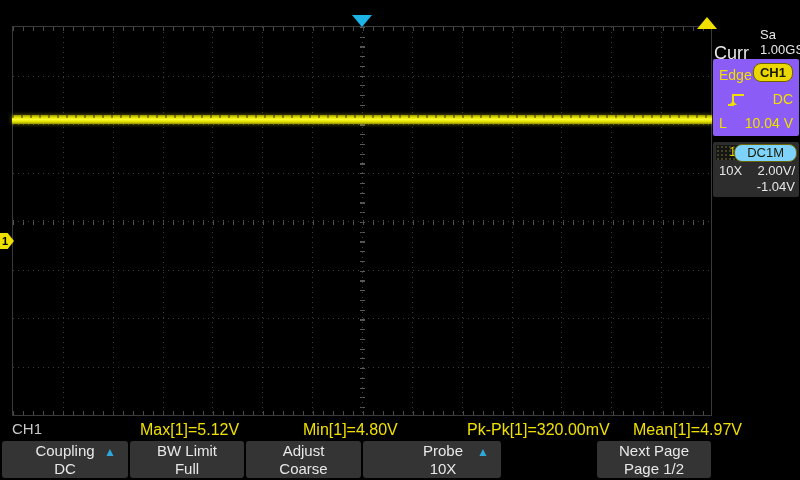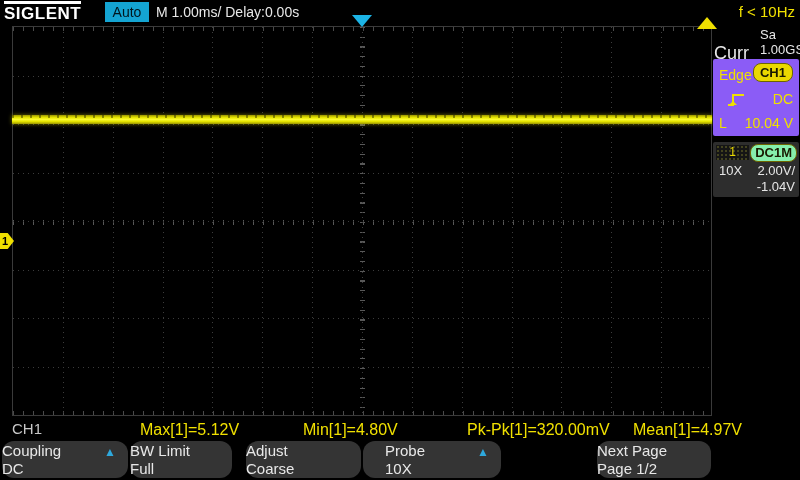--- a/index.html
+++ b/index.html
@@ -57,48 +57,42 @@
   .trig-row .rt{position:absolute;right:0;top:0;}
   .src-badge{position:absolute;right:0;top:-2px;background:#ead800;color:#1a1a00;font-weight:bold;
          font-size:13px;border-radius:8px;padding:0 6px;line-height:17px;border:1px solid #6d6400;}
   .lvl-l{position:absolute;left:0;top:0;}
   
   .ch-box{position:absolute;left:713px;top:142px;width:86px;height:55px;background:#2d2d2d;
          border-radius:2px;color:#e6e6e6;font-size:13px;}
   .ch1-badge{position:absolute;left:3px;top:3px;width:33px;height:15px;background:#151515;
          color:#e8d800;text-align:center;line-height:15px;font-size:12px;
          background-image:radial-gradient(#43431f 25%,transparent 26%);background-size:4px 4px;}
-  .dc1m-badge{position:absolute;right:2px;top:2px;background:#86efac;color:#1a1a00;font-weight:bold;
-         font-size:13px;border-radius:8px;padding:0 4px;line-height:16px;border:1px solid #6d6400;}
+  .dc1m-badge{position:absolute;right:2px;top:2px;background:#7dd3fc;color:#1a1a00;font-weight:normal;
+         font-size:13px;border-radius:8px;padding:0 12px;line-height:16px;border:1px solid #6d6400;}
   .ch-10x{position:absolute;left:6px;top:21px;}
   .ch-scale{position:absolute;right:4px;top:21px;}
   .ch-offset{position:absolute;right:4px;top:37px;}
   
   .measure-bar{position:absolute;left:0;top:417px;width:800px;height:23px;background:#000;}
   .meas-ch{position:absolute;left:12px;top:3px;color:#c8c8c8;font-size:15px;}
   .meas-item{position:absolute;top:4px;color:#f0e000;font-size:16px;}
   
   .menu-bar{position:absolute;left:0;top:440px;width:800px;height:40px;background:#000;}
-  .menu-btn{position:absolute;top:1px;height:37px;background:#343434;border-radius:12px;
-         color:#e8e8e8;font-size:15px;text-align:left;cursor:pointer;}
+  .menu-btn{position:absolute;top:1px;height:37px;background:#343434;border-radius:3px;
+         color:#e8e8e8;font-size:15px;text-align:center;cursor:pointer;}
   .btn-line1{position:relative;margin-top:1px;line-height:18px;}
   .btn-line2{line-height:17px;}
   .up-arrow{position:absolute;right:12px;top:1px;color:#2ea8dc;font-size:12px;}
 </style>
 </head>
 <body>
 
 <div id="screen">
 
-  <div class="topbar">
-    <span class="brand">SIGLENT</span>
-    <span class="auto-badge">Auto</span>
-    <span class="timebase">M 1.00ms/ Delay:0.00s</span>
-    <span class="freq">f &lt; 10Hz</span>
-  </div>
 
   <div class="graticule">
     <div class="top-ticks"></div>
     <div class="bottom-ticks"></div>
     <div class="center-h-ticks"></div>
     <div class="center-v-ticks"></div>
   <div class="vline" style="left: 50px;"></div>
       <div class="vline" style="left: 100px;"></div>
       <div class="vline" style="left: 150px;"></div>
       <div class="vline" style="left: 199px;"></div>
@@ -166,21 +160,21 @@
   </div>
 
   <div class="menu-bar">
     <div class="menu-btn" style="left:2px;width:126px;">
       <div class="btn-line1">
         <span>Coupling</span>
         <span class="up-arrow">▲</span>
       </div>
       <div class="btn-line2">DC</div>
     </div>
-    <div class="menu-btn" style="left:130px;width:102px;">
+    <div class="menu-btn" style="left:130px;width:114px;">
       <div class="btn-line1"><span>BW Limit</span></div>
       <div class="btn-line2">Full</div>
     </div>
     <div class="menu-btn" style="left:246px;width:115px;">
       <div class="btn-line1"><span>Adjust</span></div>
       <div class="btn-line2">Coarse</div>
     </div>
     <div class="menu-btn" style="left:363px;width:116px;padding-left:22px;">
       <div class="btn-line1">
         <span>Probe</span>

